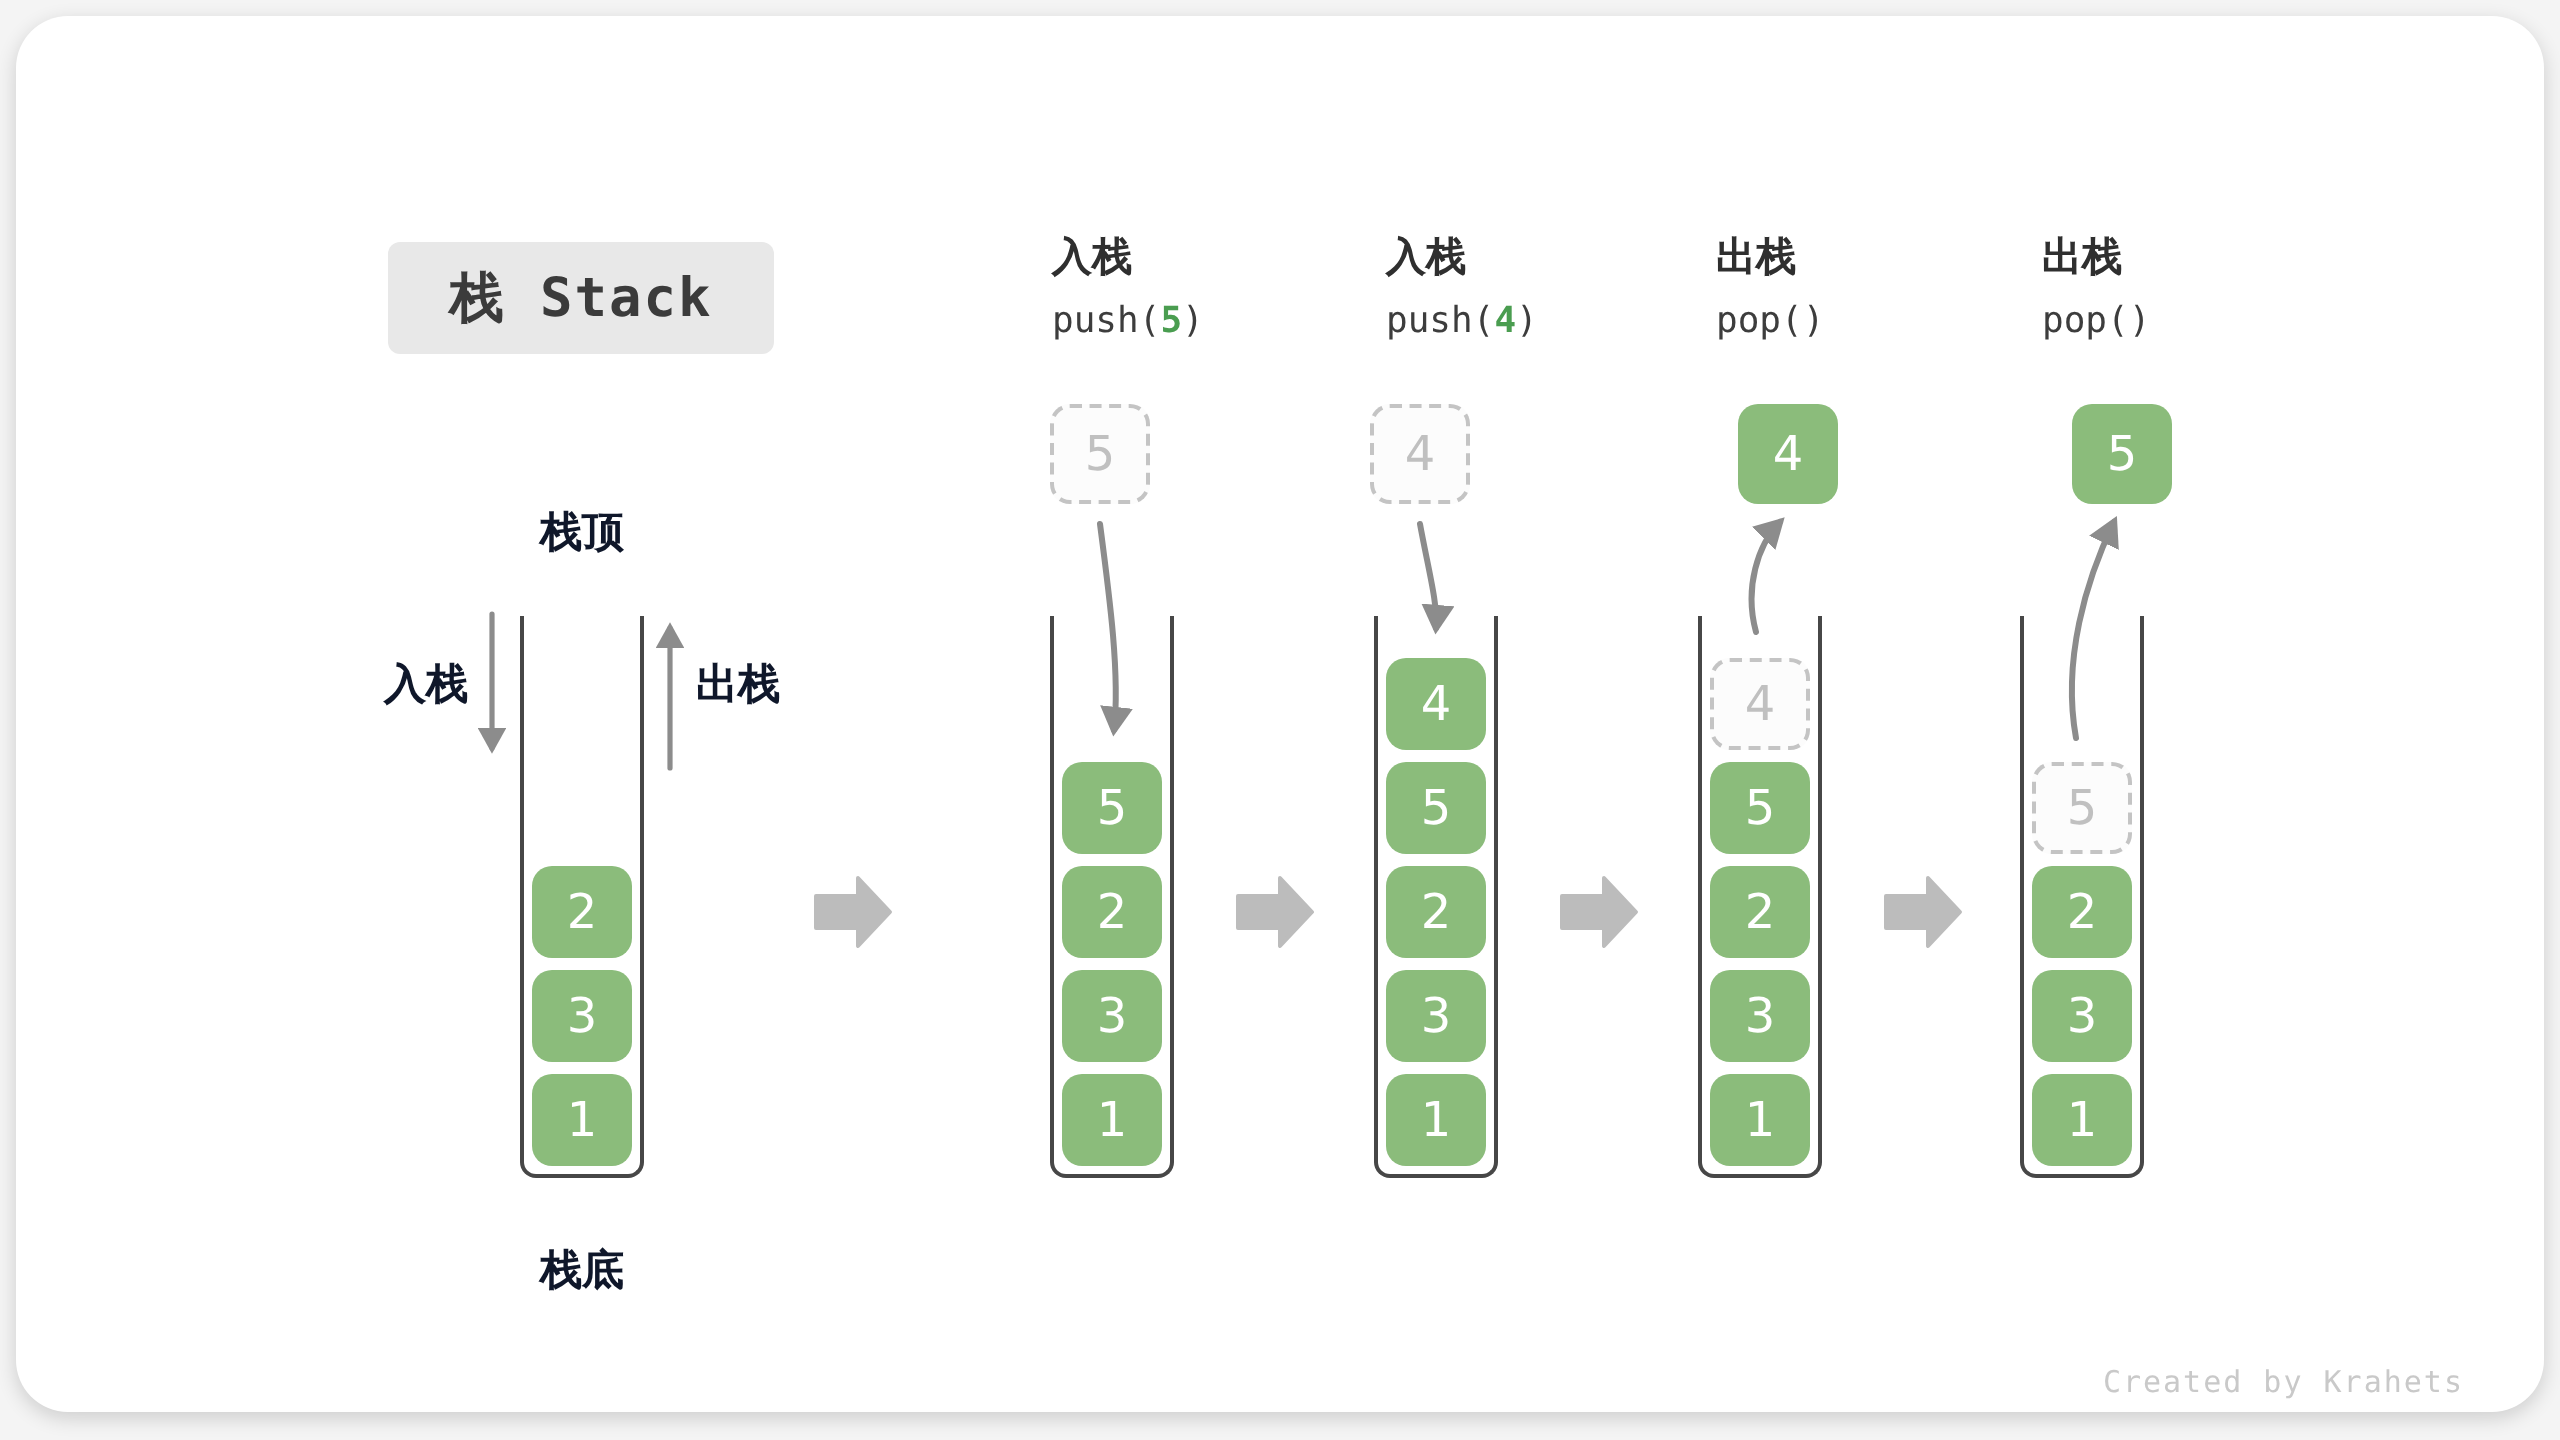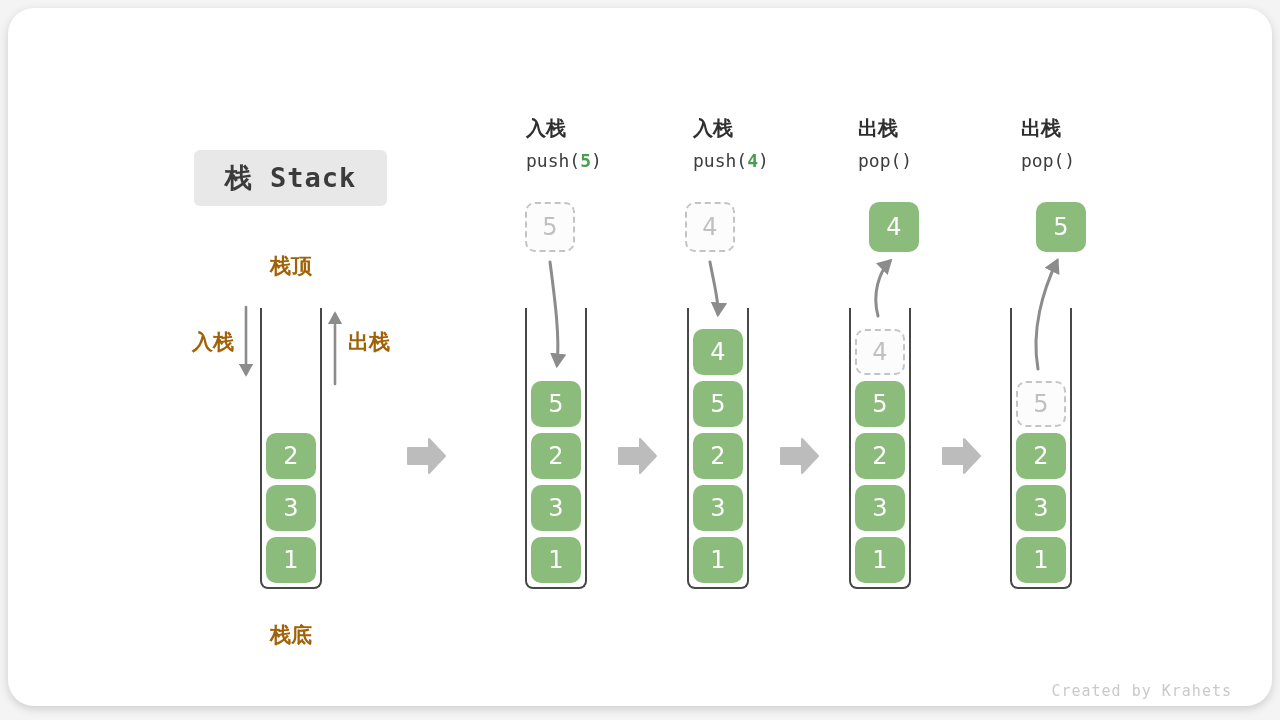--- a/index.html
+++ b/index.html
@@ -10,24 +10,24 @@
     position: absolute; left: 8px; top: 8px; width: 1264px; height: 698px;
     background: #ffffff; border-radius: 26px;
     box-shadow: 0 3px 10px rgba(0,0,0,0.16);
   }
 
   .title-box {
     position: absolute; left: 186px; top: 113px; width: 193px; height: 56px;
     background: #e8e8e8; border-radius: 6px;
     display: flex; align-items: center; justify-content: center;
     font-family: "DejaVu Sans Mono", "DejaVu Sans", monospace;
-    font-size: 27px; font-weight: bold; color: #3b3b3b; letter-spacing: 1px; margin-top: 29px;
+    font-size: 27px; font-weight: bold; color: #3b3b3b; letter-spacing: 1px;
   }
 
-  .lbl { position: absolute; font-size: 21px; font-weight: bold; color: #a16207; }
+  .lbl { position: absolute; font-size: 21px; font-weight: bold; color: #0f172a; }
   .lbl-top    { left: 233px; top: 244px; width: 100px; text-align: center; }
   .lbl-bottom { left: 233px; top: 613px; width: 100px; text-align: center; }
   .lbl-push   { left: 150px; top: 320px; width: 76px; text-align: right; }
   .lbl-pop    { left: 340px; top: 320px; width: 76px; text-align: left; }
 
   .op { position: absolute; top: 104px; }
   .op-cn { font-size: 20px; font-weight: bold; color: #2f2f2f; line-height: 32px; }
   .op-code {
     font-family: "DejaVu Sans Mono", monospace;
     font-size: 18px; font-weight: 500; color: #3d3d3d; line-height: 34px;

